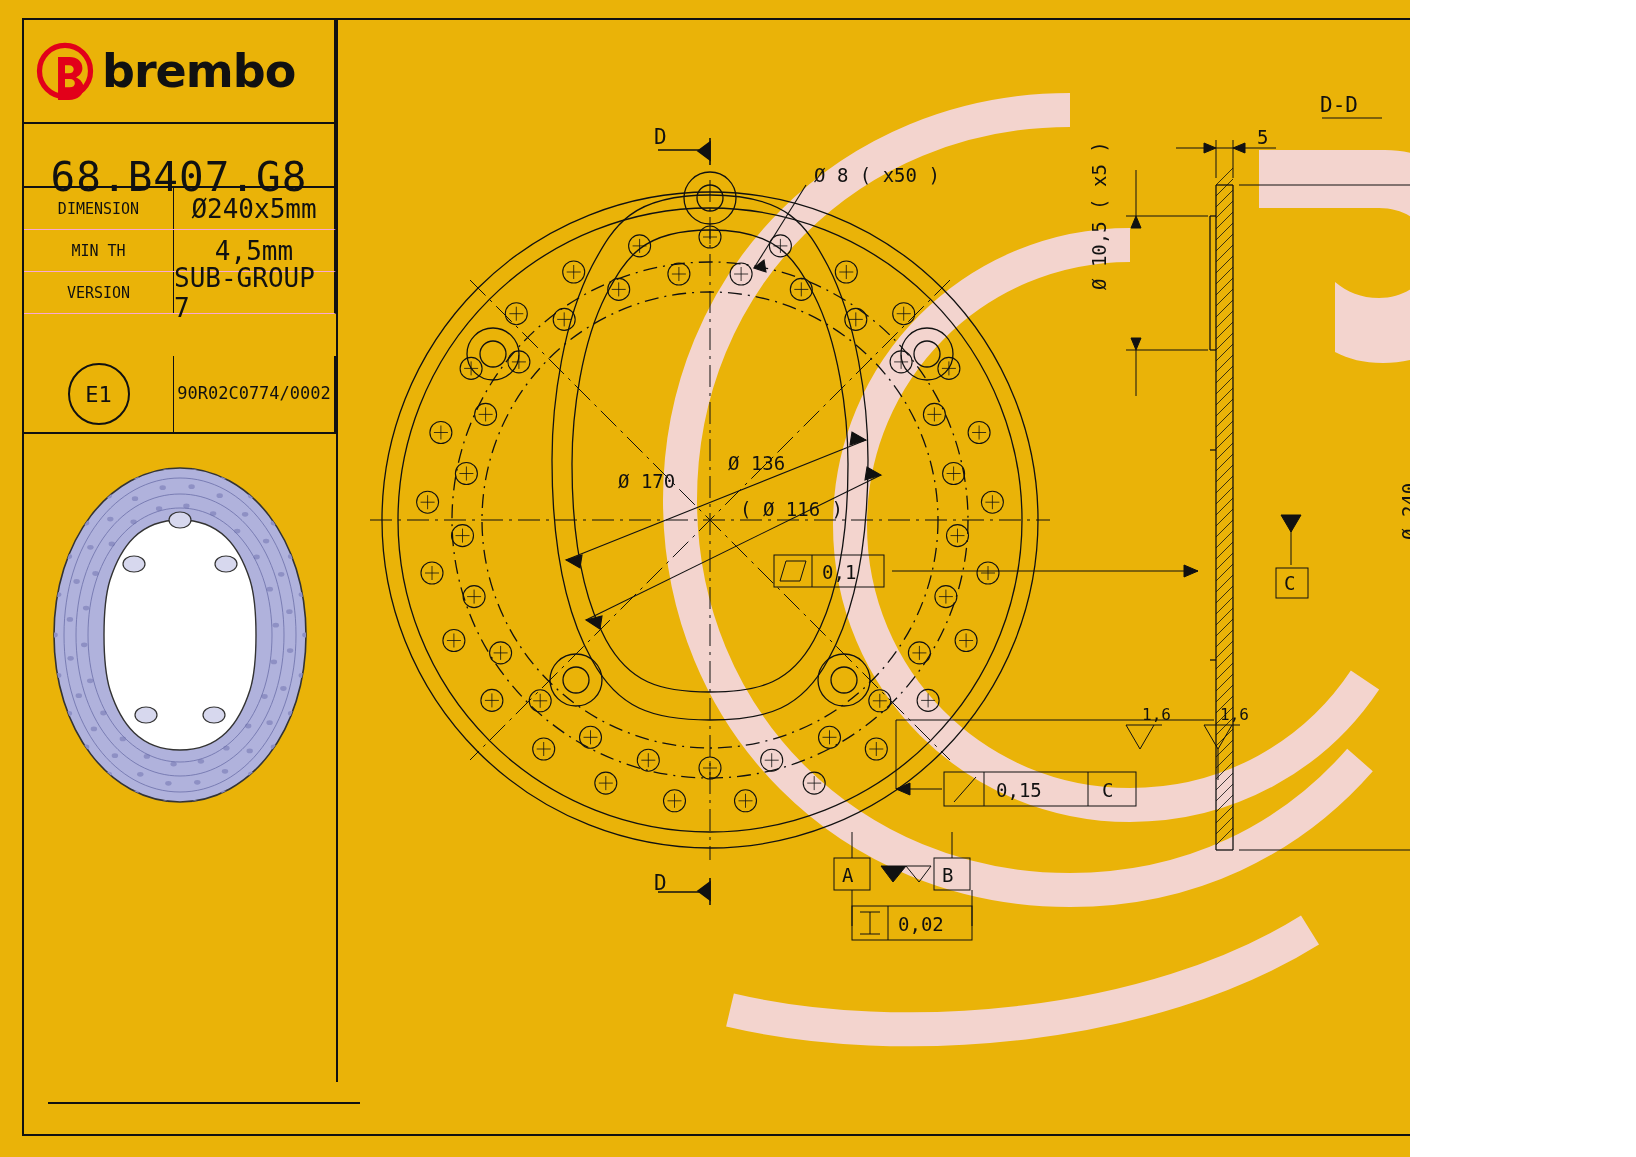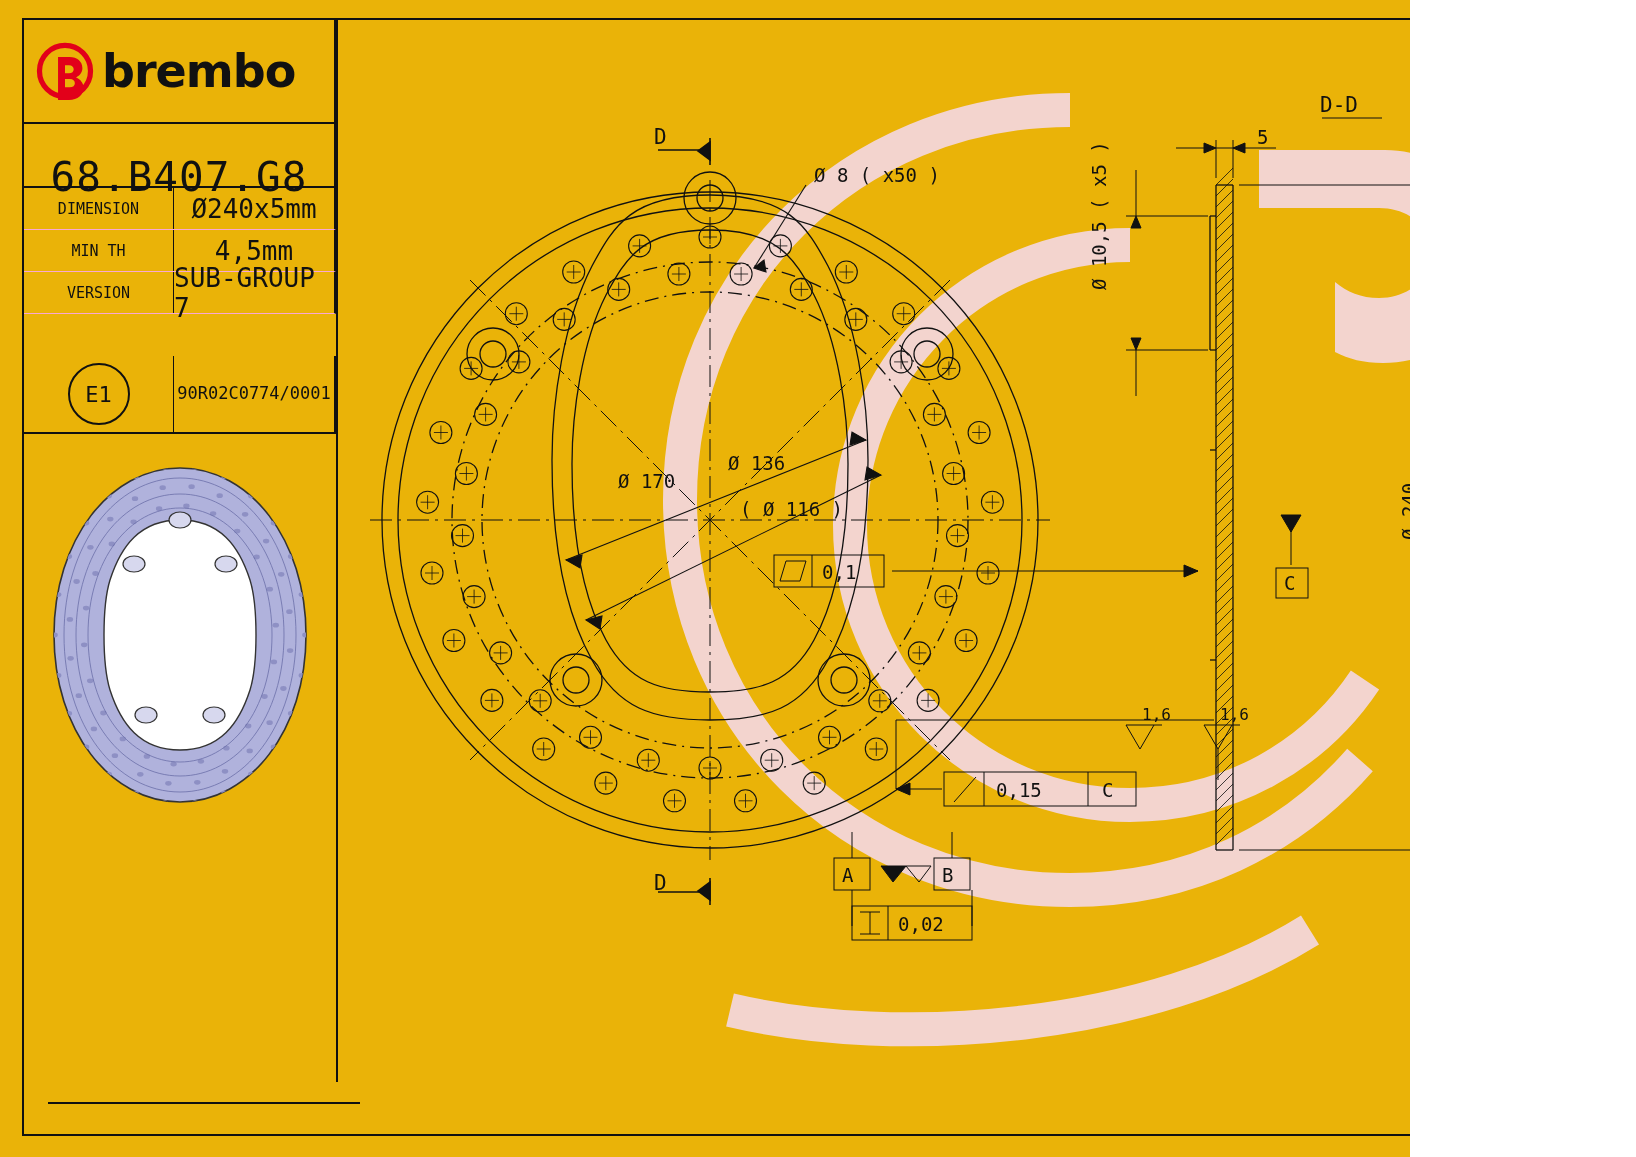--- a/index.html
+++ b/index.html
@@ -79,21 +79,21 @@
     <div class="row r3">
       <div class="lbl">VERSION</div>
       <div class="val">SUB-GROUP 7</div>
     </div>
     <div class="row r5">
       <div class="lbl">
         <div class="e1">E1</div>
       </div>
       <div class="val">
         <span>90R</span>
-        <span>02C0774/0001</span>
+        <span>02C0774/0002</span>
       </div>
     </div>
 
     <svg class="part-img" viewBox="0 0 292 350">
       <defs>
         <clipPath id="discclip">
           <path d="M146 8 C 216 8 272 80 272 175 C 272 270 216 342 146 342 C 76 342 20 270 20 175 C 20 80 76 8 146 8 Z"></path>
         </clipPath>
       </defs>
       <path d="M146 8 C 216 8 272 80 272 175 C 272 270 216 342 146 342 C 76 342 20 270 20 175 C 20 80 76 8 146 8 Z" fill="#b0b2dc" stroke="#333" stroke-width="1.6"></path>

